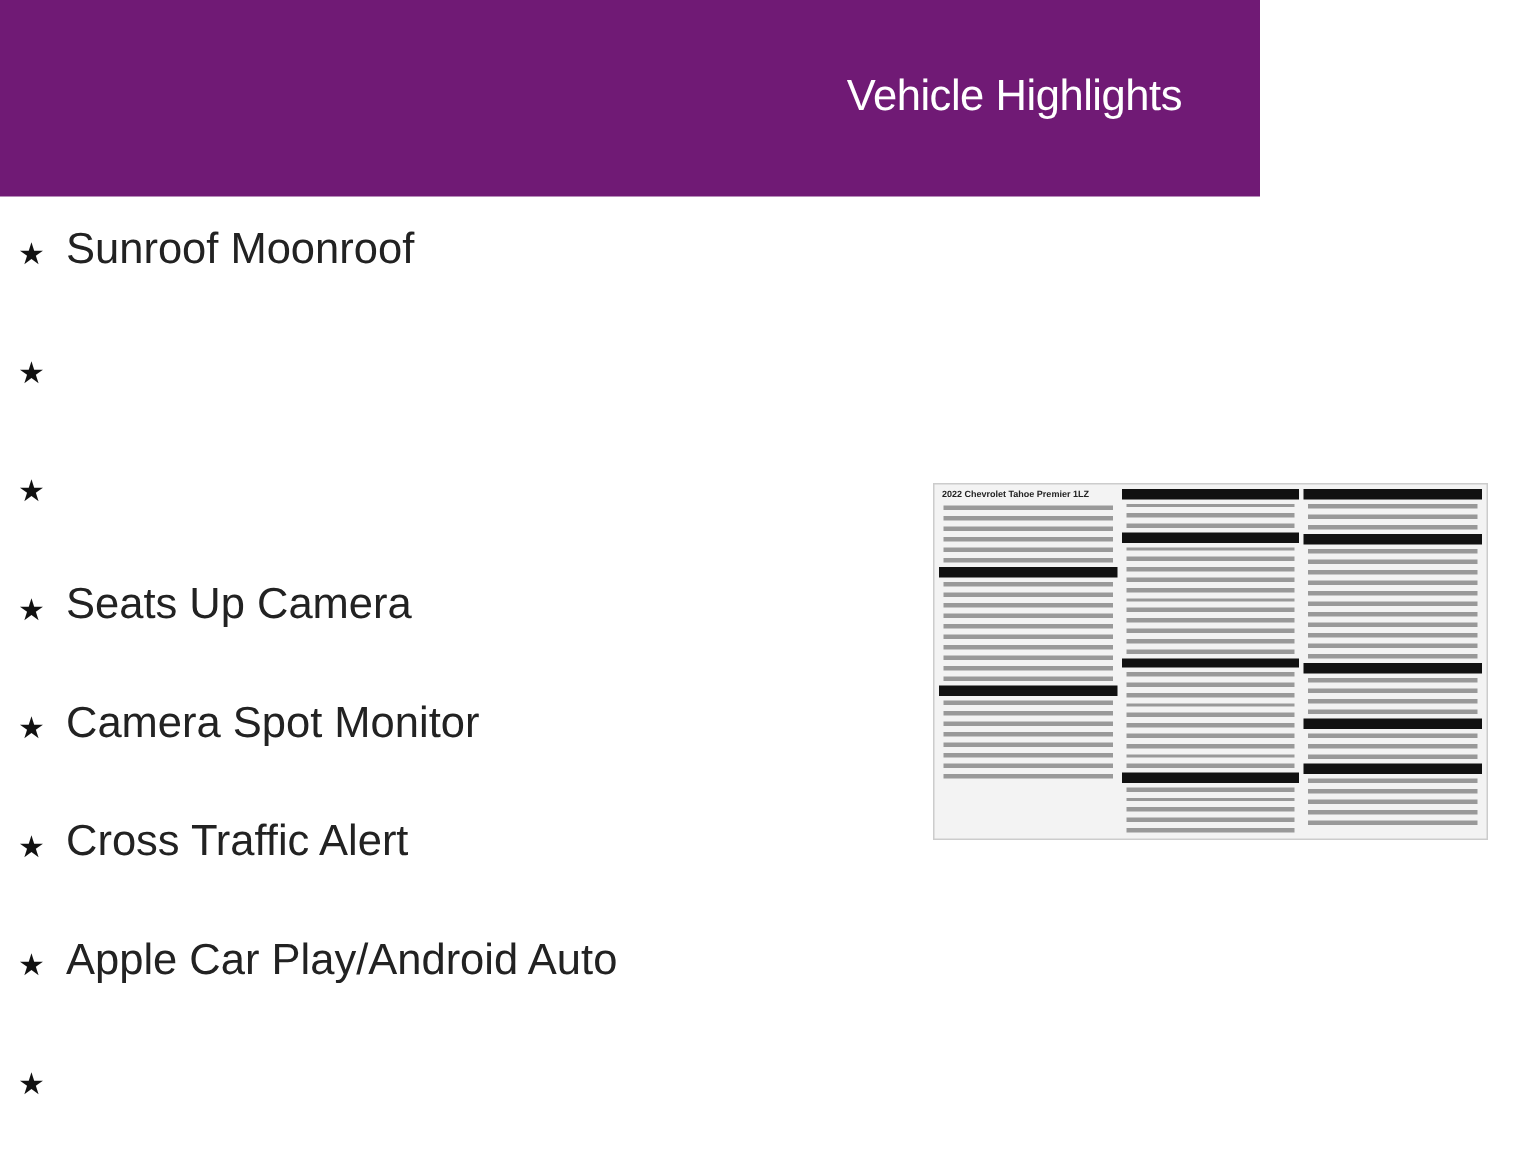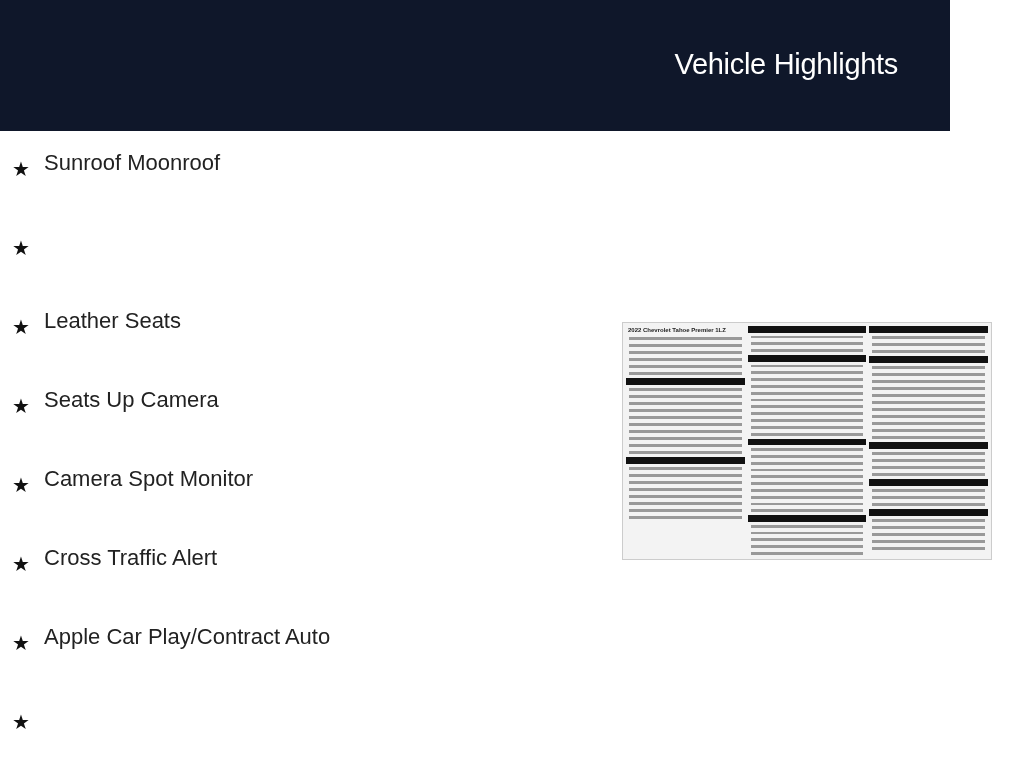--- a/index.html
+++ b/index.html
@@ -1,22 +1,22 @@
 <!DOCTYPE html>
 <html><head>
 <meta charset="utf-8">
 <style>
   html,body{margin:0;padding:0;}
   body{width:1024px;height:768px;background:#fff;position:relative;overflow:hidden;font-family:"Liberation Sans",sans-serif;}
-  .header{position:absolute;left:0;top:0;width:950px;height:131px;background:#0f172a;}
+  .header{position:absolute;left:0;top:0;width:840px;height:131px;background:#701a75;}
   .header-title{position:absolute;right:52px;top:48px;color:#fff;font-size:29px;letter-spacing:-0.3px;}
   .list{position:absolute;left:12px;top:150px;}
   .item{height:79px;display:flex;align-items:flex-start;color:#222;}
   .star{font-size:20px;width:32px;margin-top:7px;color:#111;}
-  .label{font-size:22px;}
+  .label{font-size:29px;}
   .sticker{position:absolute;left:622px;top:322px;width:370px;height:238px;background:#f3f3f3;border:1px solid #ccc;display:flex;gap:3px;padding:3px;box-sizing:border-box;}
   .col{flex:1;display:flex;flex-direction:column;gap:2px;}
   .hdr{background:#111;height:7px;}
   .ln{height:3px;background:#999;margin:1px 3px;}
   .ttl{font-size:6px;font-weight:bold;color:#222;margin:1px 2px;}
 </style>
 </head>
 <body>
 
 <div class="header">
@@ -26,37 +26,36 @@
 <div class="list">
   <div class="item">
       <span class="star">★</span>
       <span class="label">Sunroof Moonroof</span>
     </div>
   <div class="item">
       <span class="star">★</span>
     </div>
   <div class="item">
       <span class="star">★</span>
-      <span class="label">Leather Seats</span>
     </div>
   <div class="item">
       <span class="star">★</span>
       <span class="label">Seats Up Camera</span>
     </div>
   <div class="item">
       <span class="star">★</span>
       <span class="label">Camera Spot Monitor</span>
     </div>
   <div class="item">
       <span class="star">★</span>
       <span class="label">Cross Traffic Alert</span>
     </div>
   <div class="item">
       <span class="star">★</span>
-      <span class="label">Apple Car Play/Contract Auto</span>
+      <span class="label">Apple Car Play/Android Auto</span>
     </div>
   <div class="item">
       <span class="star">★</span>
     </div>
 </div>
 
 <div class="sticker">
   <div class="col">
     <div class="ttl">2022 Chevrolet Tahoe Premier 1LZ</div>
     <div class="ln"></div>

